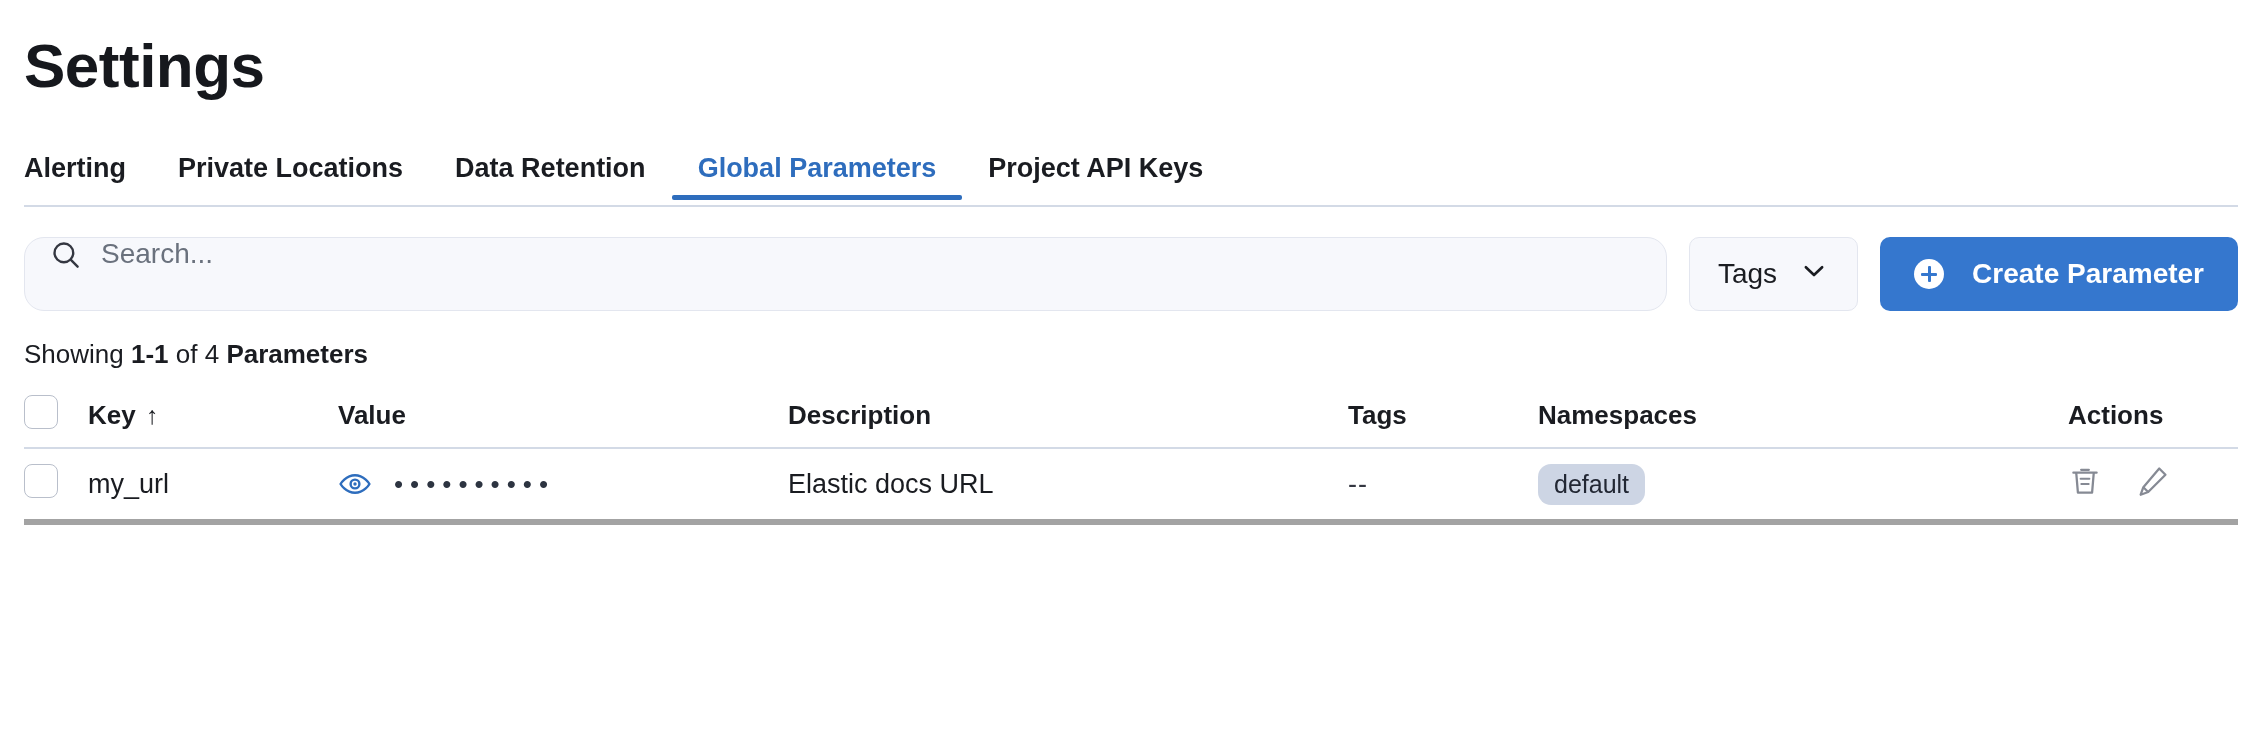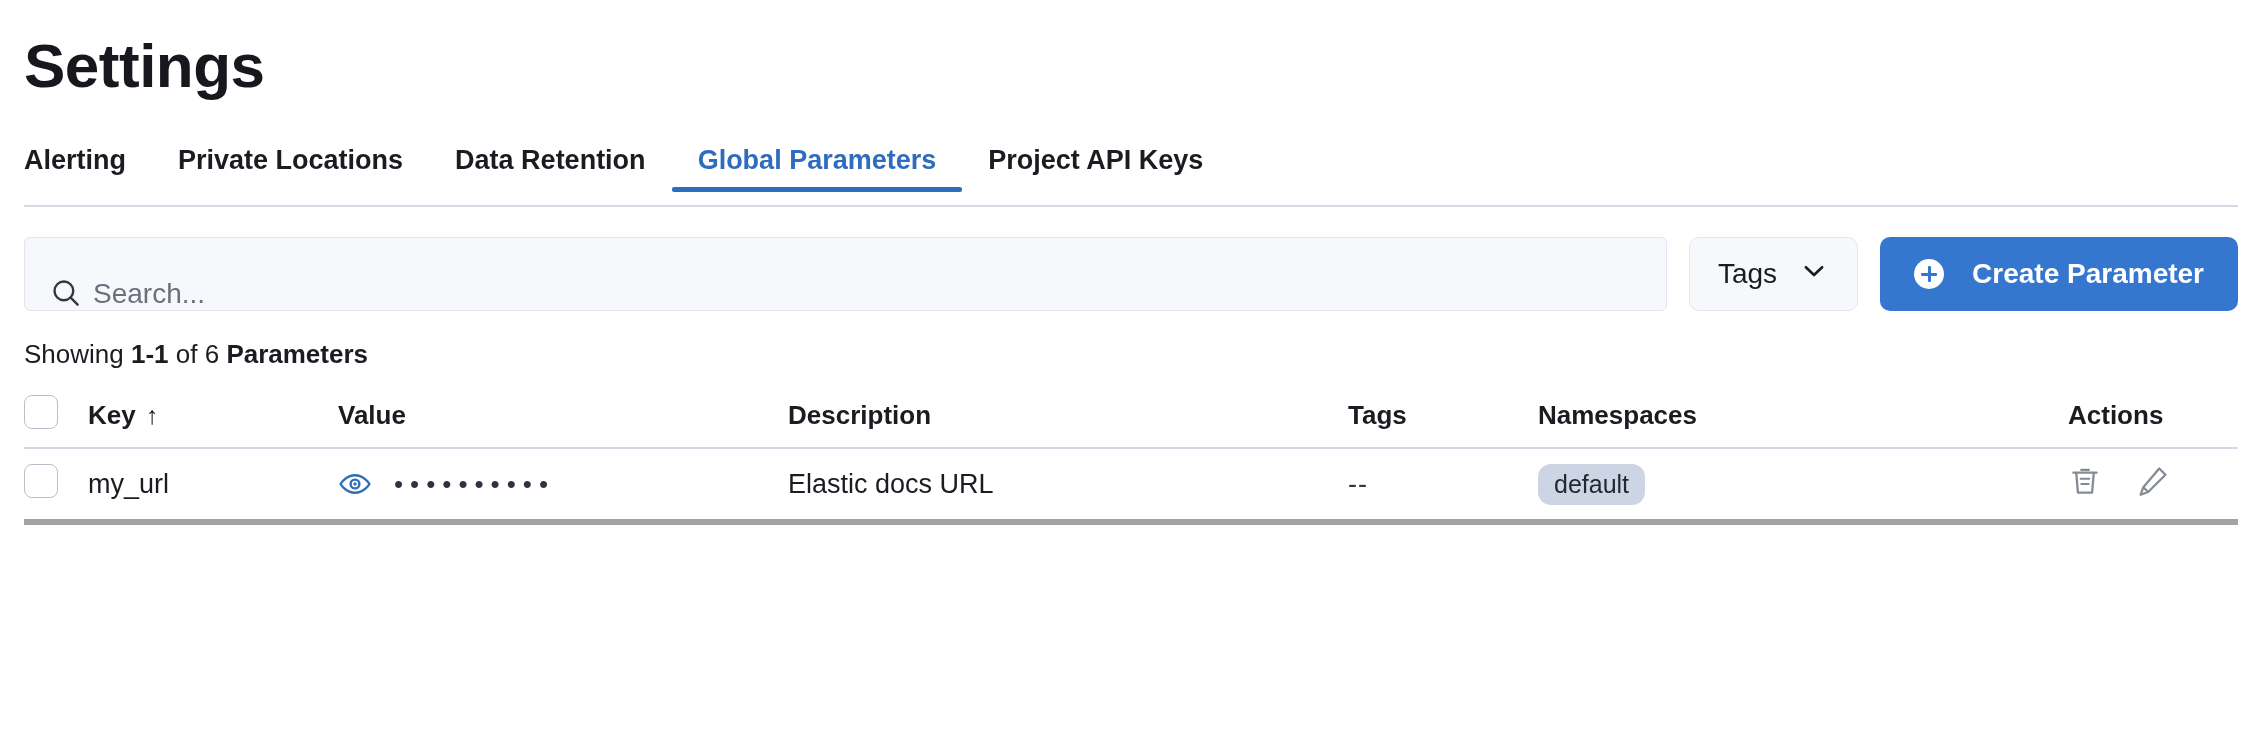--- a/index.html
+++ b/index.html
@@ -30,21 +30,21 @@
     font-size: 62px;
     line-height: 1.15;
     font-weight: 700;
     letter-spacing: -0.5px;
     color: #16181d;
   }
 
   
   .tabs {
     display: flex;
-    align-items: flex-start;
+    align-items: center;
     gap: 0;
     margin-top: 46px;
     border-bottom: 2px solid #d3dae6;
     height: 60px;
   }
   .tab {
     position: relative;
     font-size: 27px;
     font-weight: 700;
     color: #1a1c21;
@@ -90,25 +90,25 @@
   .controls {
     display: flex;
     align-items: stretch;
     gap: 22px;
     margin-top: 30px;
     height: 74px;
   }
   .search-box {
     flex: 1 1 auto;
     display: flex;
-    align-items: flex-end;
-    gap: 10px;
+    align-items: flex-start;
+    gap: 18px;
     background: #f7f8fc;
     border: 1px solid #e3e6ef;
-    border-radius: 6px;
+    border-radius: 20px;
     padding: 0 24px;
     box-shadow: inset 0 0 0 0 rgba(0,0,0,0);
   }
   .search-box .s-icon { flex: 0 0 auto; display: flex; }
   .search-input {
     flex: 1 1 auto;
     border: 0;
     outline: 0;
     background: transparent;
     font-family: "Liberation Sans", sans-serif;
@@ -281,21 +281,21 @@
         </svg>
       </span>
     </div>
 
     <button class="create-btn">
       <span class="plus-circle"></span>
       <span>Create Parameter</span>
     </button>
   </div>
 
-  <div class="showing"><span>Showing </span><b>1-1</b><span> of 6 </span><b>Parameters</b></div>
+  <div class="showing"><span>Showing </span><b>1-1</b><span> of 4 </span><b>Parameters</b></div>
 
   <table class="tbl">
     <thead>
       <tr>
         <th class="col-check">
           <span class="chk"></span>
         </th>
         <th class="col-key">
           <span>Key</span><span class="sort-arrow">↑</span>
         </th>

